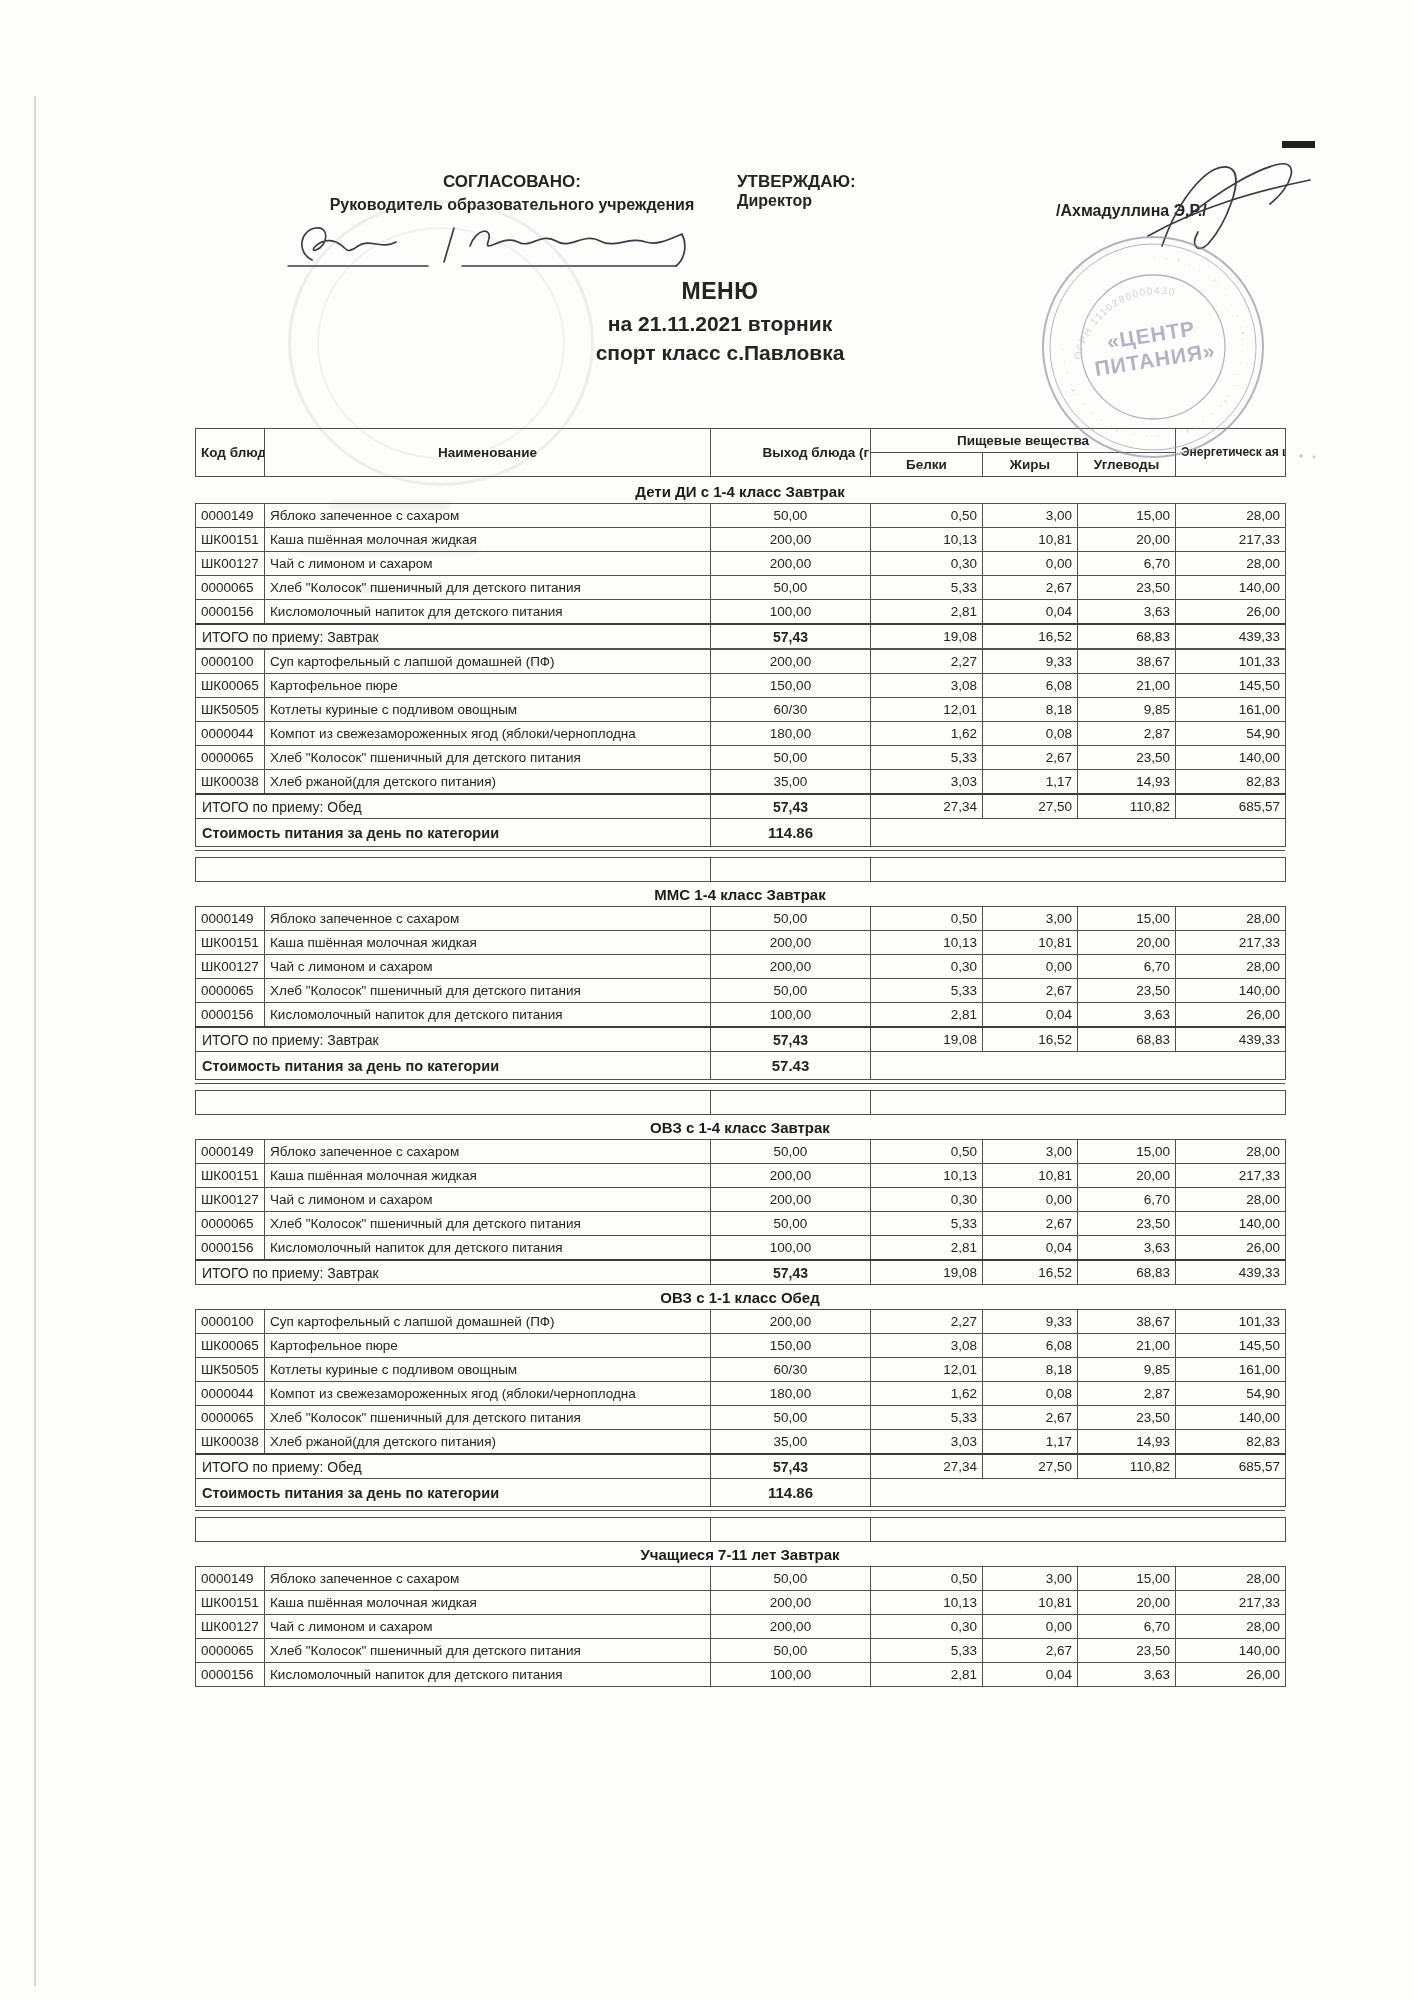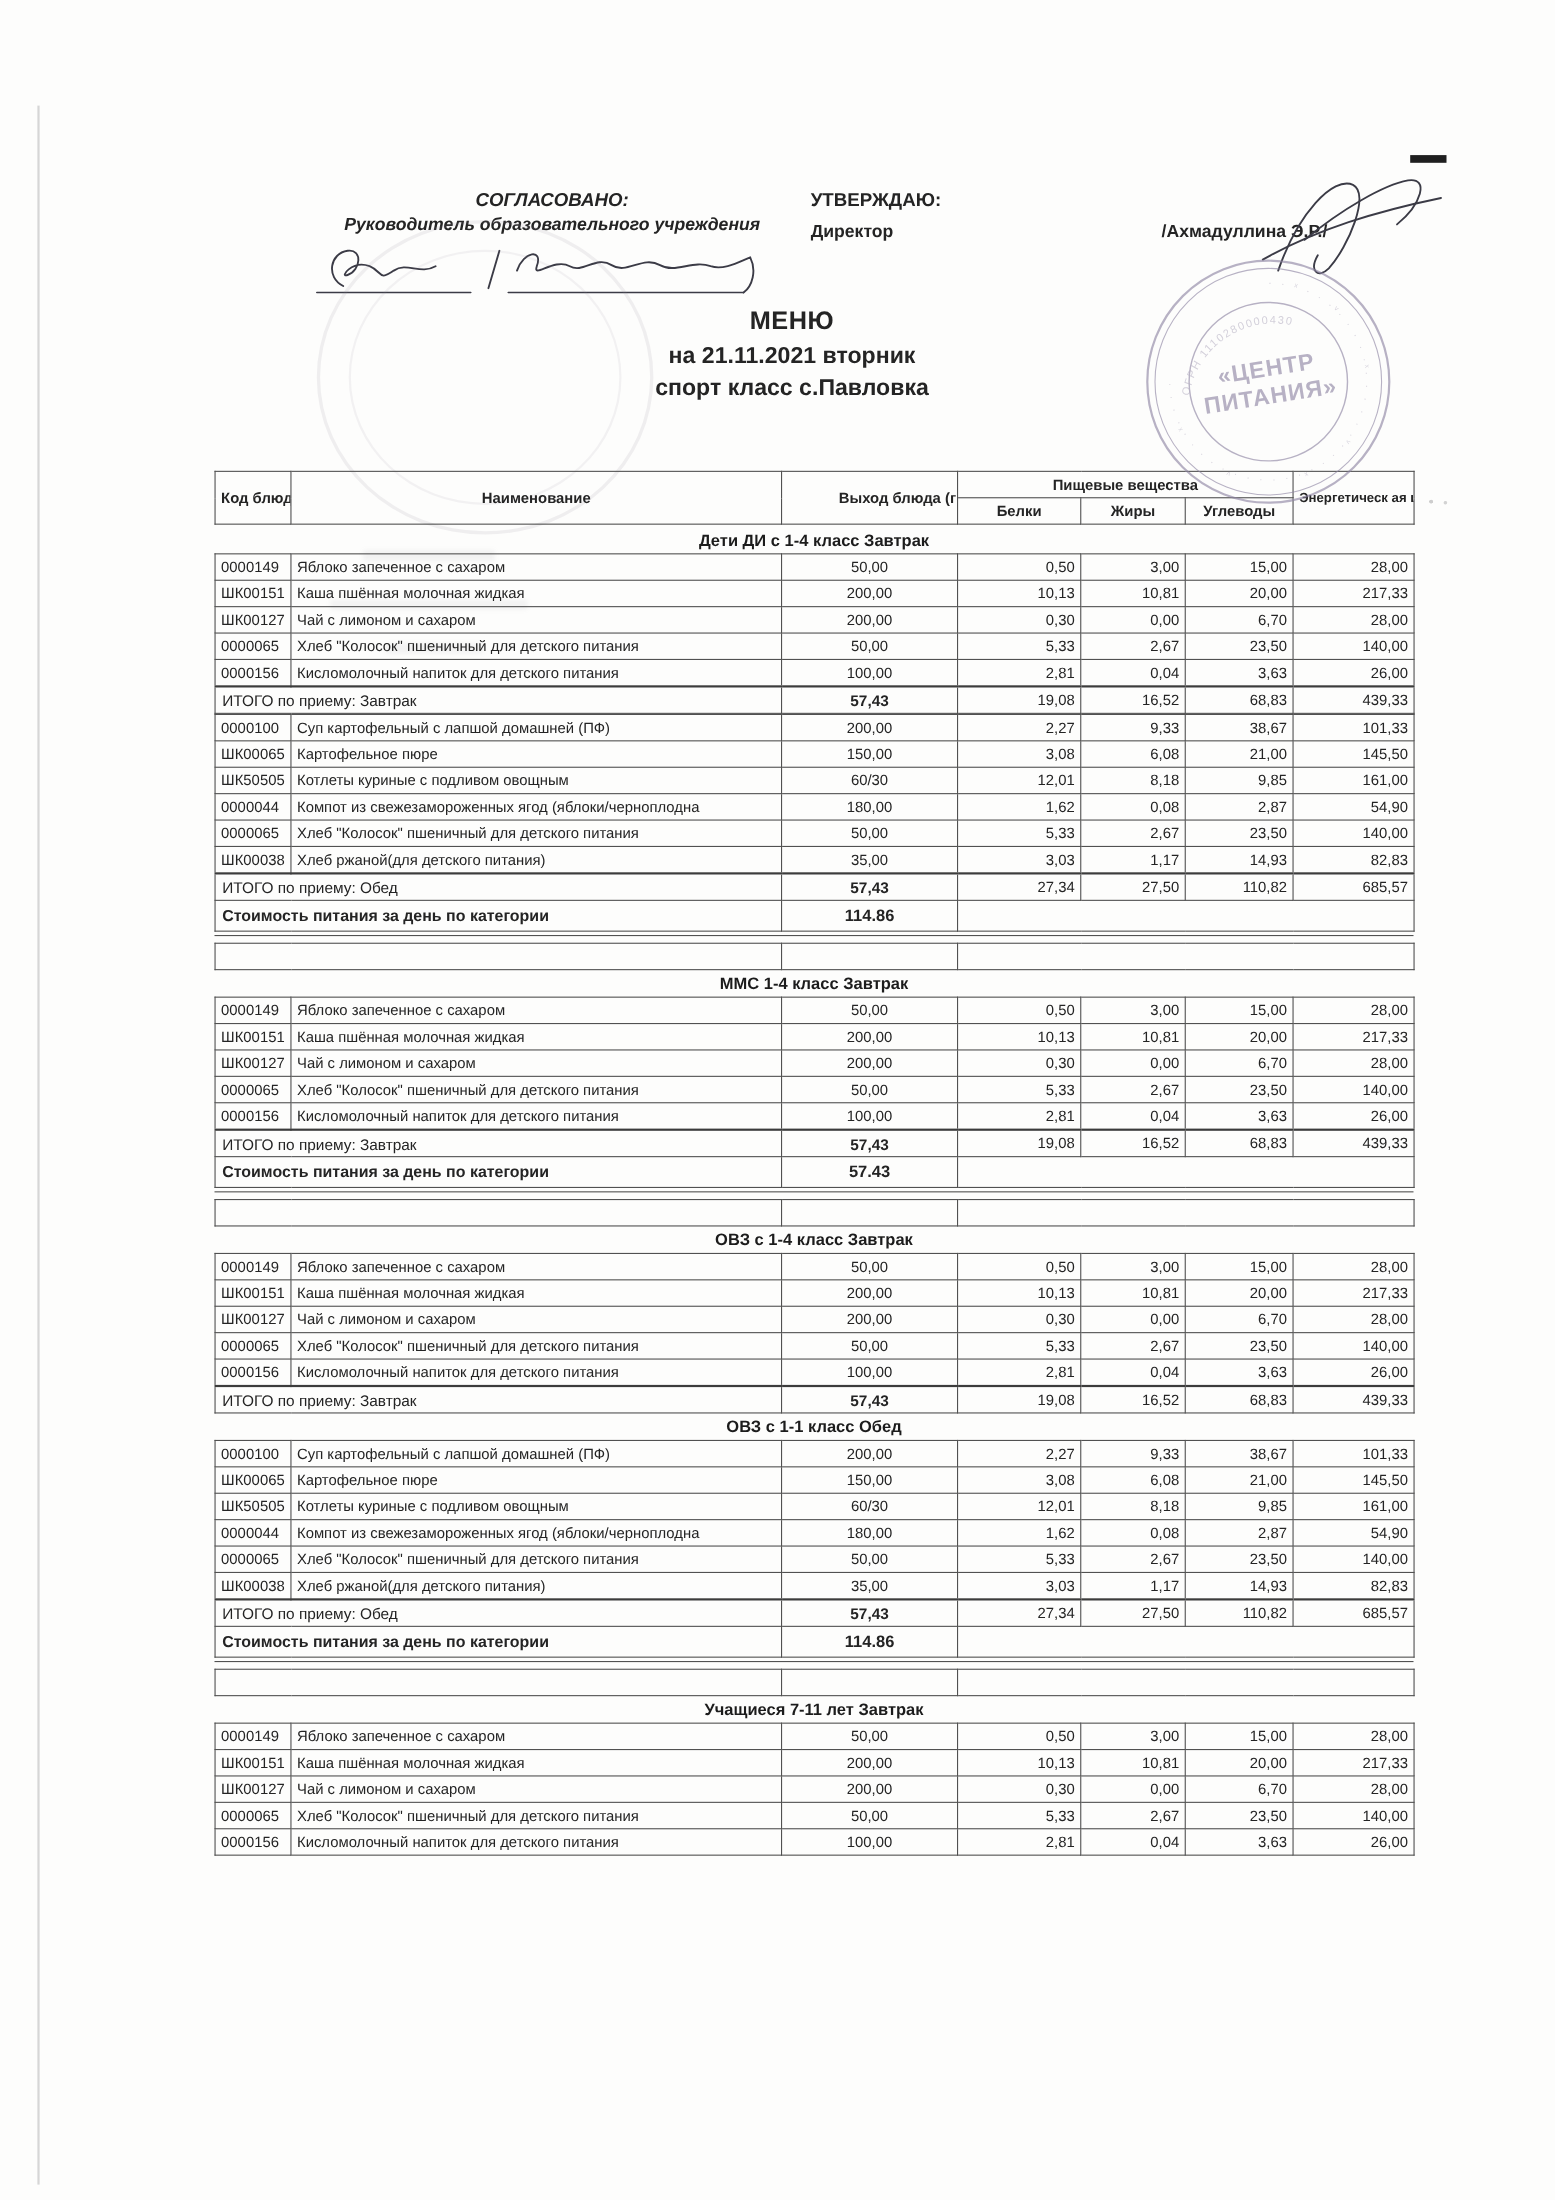--- a/index.html
+++ b/index.html
@@ -8,26 +8,26 @@
     background:#fdfdfc;overflow:hidden;
     font-family:"Liberation Sans",sans-serif;color:#242424;
   }
   
   .scan-line{position:absolute;left:34px;top:96px;width:2px;height:1890px;background:#d6d6d6;}
   .corner-dash{position:absolute;left:1282px;top:141px;width:33px;height:7px;background:#1f1f1f;}
   .noise-mark{position:absolute;left:1298px;top:452px;width:22px;height:8px;opacity:.35;
     background:radial-gradient(circle at 3px 4px,#777 1.5px,transparent 2px),
                radial-gradient(circle at 16px 5px,#888 1.2px,transparent 2px);}
   
-  .approve-left{position:absolute;left:228px;top:172px;width:548px;text-align:center;font-style:italic;}
+  .approve-left{position:absolute;left:238px;top:172px;width:548px;text-align:center;}
   .approve-left .t{font-weight:bold;font-size:17px;}
   .approve-left .s{font-weight:bold;font-size:16px;margin-top:4px;}
   .approve-right{position:absolute;left:737px;top:172px;width:260px;}
   .approve-right .t{font-weight:bold;font-size:17px;}
-  .approve-right .s{font-weight:bold;font-size:16px;margin-top:10px;}
+  .approve-right .s{font-weight:bold;font-size:16px;}
   .approver-name{position:absolute;left:1056px;top:202px;font-weight:bold;font-size:16px;}
   svg.sig{position:absolute;overflow:visible;}
   .sig path{fill:none;stroke:#3b3b46;stroke-width:1.7;stroke-linecap:round;}
   .sig .ul{stroke-width:1.4;}
   
   .title-block{position:absolute;left:140px;top:278px;width:1160px;text-align:center;}
   .title-block .l1{font-weight:bold;font-size:23px;letter-spacing:.5px;}
   .title-block .l2{font-weight:bold;font-size:21px;margin-top:7px;}
   .title-block .l3{font-weight:bold;font-size:21px;margin-top:5px;}
   

